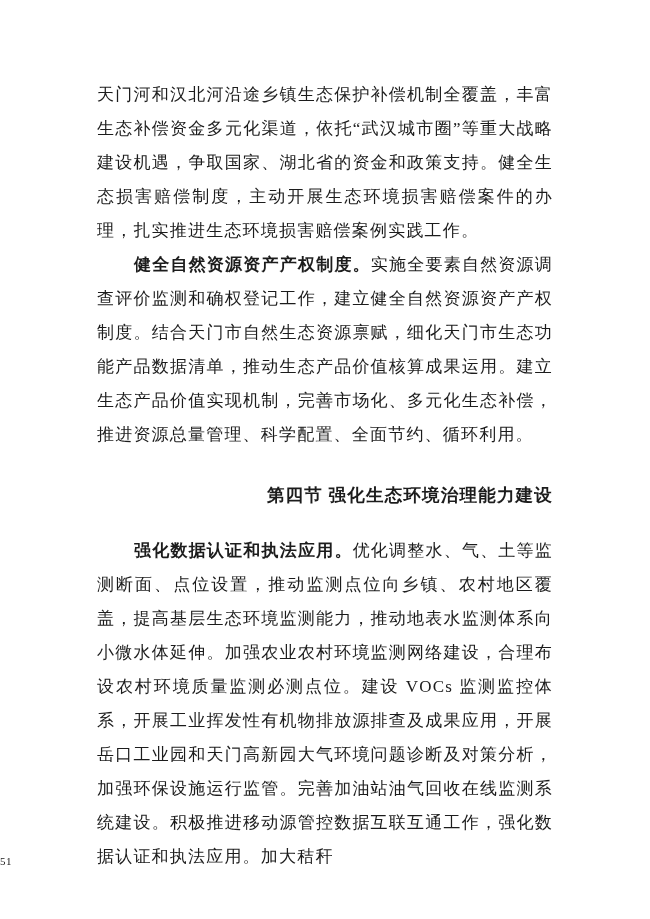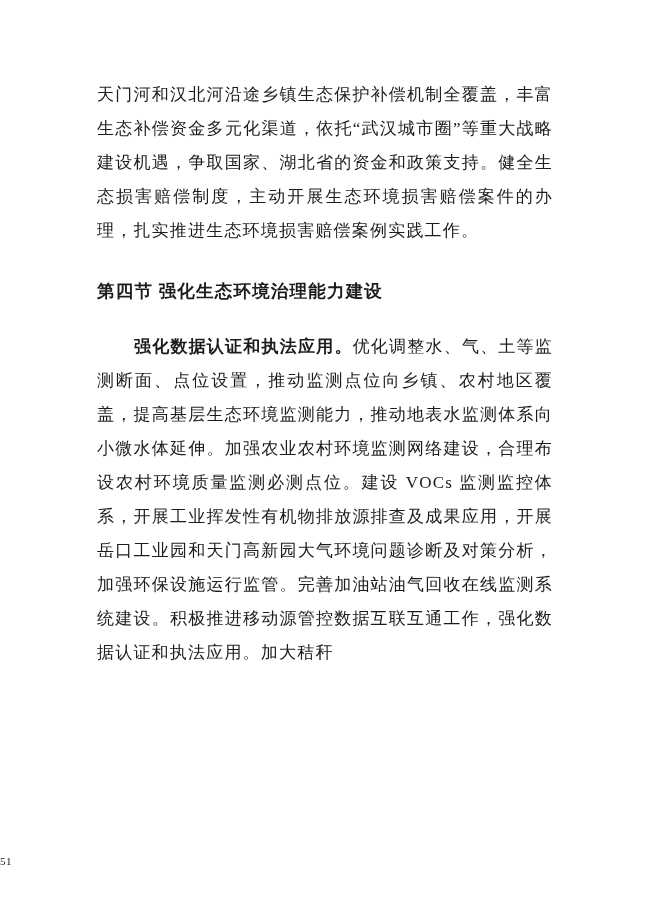--- a/index.html
+++ b/index.html
@@ -37,21 +37,21 @@
   p.para.indent {
     text-indent: 37px;
   }
   p.para b.lead {
     font-weight: bold;
   }
   h3.section-heading {
     margin: 26px 0 22px 0;
     font-size: 17.5px;
     font-weight: bold;
-    text-align: left;
+    text-align: right;
     letter-spacing: 1.2px;
     line-height: 34px;
   }
   .page-number {
     position: absolute;
     bottom: 52px;
     left: 0;
     width: 100%;
     text-align: left;
     font-size: 11px;
@@ -60,20 +60,21 @@
   }
 </style>
 </head>
 <body>
 
 <div class="page">
   <div class="content">
 
     <p class="para"><span>天门河和汉北河沿途乡镇生态保护补偿机制全覆盖，丰富生态补偿资金多元化渠道，依托“武汉城市圈”等重大战略建设机遇，争取国家、湖北省的资金和政策支持。健全生态损害赔偿制度，主动开展生态环境损害赔偿案件的办理，扎实推进生态环境损害赔偿案例实践工作。</span></p>
 
+    <p class="para indent"><b class="lead">健全自然资源资产产权制度。</b><span>实施全要素自然资源调查评价监测和确权登记工作，建立健全自然资源资产产权制度。结合天门市自然生态资源禀赋，细化天门市生态功能产品数据清单，推动生态产品价值核算成果运用。建立生态产品价值实现机制，完善市场化、多元化生态补偿，推进资源总量管理、科学配置、全面节约、循环利用。</span></p>
 
     <h3 class="section-heading">第四节  强化生态环境治理能力建设</h3>
 
     <p class="para indent"><b class="lead">强化数据认证和执法应用。</b><span>优化调整水、气、土等监测断面、点位设置，推动监测点位向乡镇、农村地区覆盖，提高基层生态环境监测能力，推动地表水监测体系向小微水体延伸。加强农业农村环境监测网络建设，合理布设农村环境质量监测必测点位。建设 VOCs 监测监控体系，开展工业挥发性有机物排放源排查及成果应用，开展岳口工业园和天门高新园大气环境问题诊断及对策分析，加强环保设施运行监管。完善加油站油气回收在线监测系统建设。积极推进移动源管控数据互联互通工作，强化数据认证和执法应用。加大秸秆</span></p>
 
   </div>
 
   <div class="page-number">51</div>
 </div>
 

